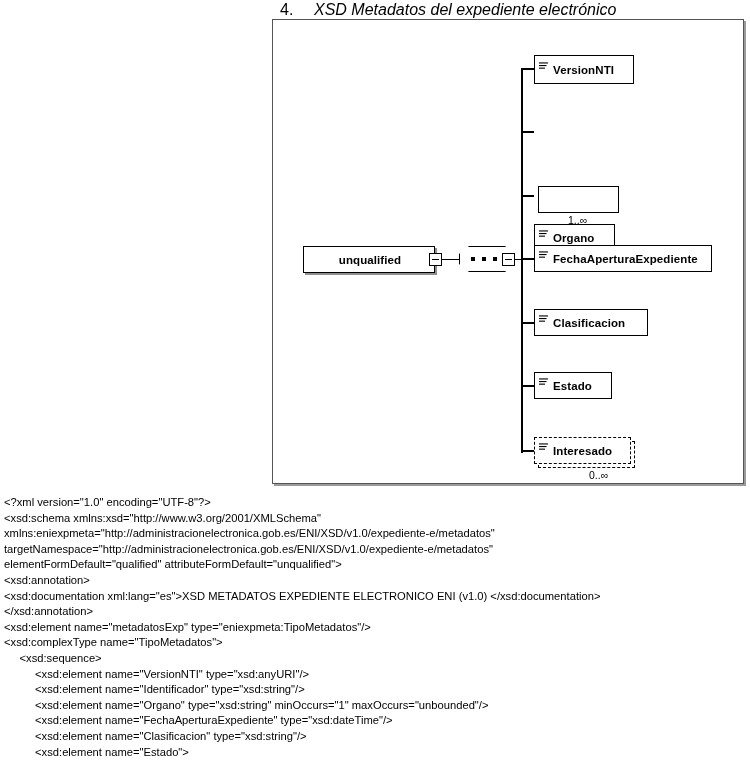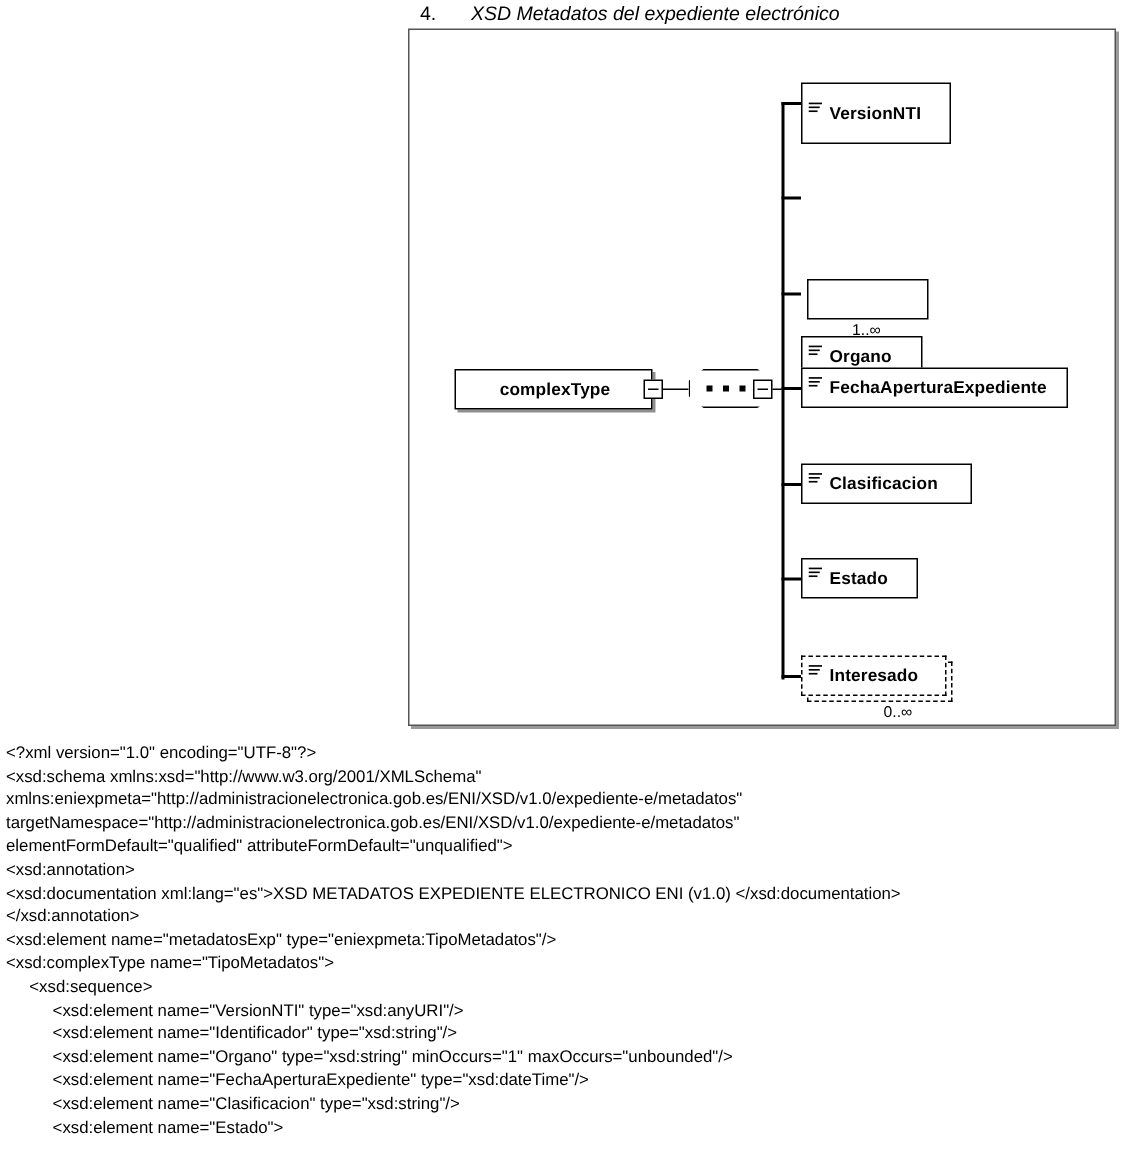--- a/index.html
+++ b/index.html
@@ -15,21 +15,21 @@
     color: #000000;
     overflow: hidden;
   }
 
   
   #figure-caption {
     position: absolute;
     left: 280px;
     top: 1px;
     width: 470px;
-    font-size: 13px;
+    font-size: 16px;
     font-style: italic;
     white-space: nowrap;
   }
   #figure-caption .cap-num {
     font-style: normal;
     display: inline-block;
     width: 34px;
   }
 
   
@@ -168,21 +168,21 @@
 </head>
 <body>
 
 <div id="figure-caption">
   <span class="cap-num">4.</span><span>XSD Metadatos del expediente electrónico</span>
 </div>
 
 <div id="diagram-frame">
 
   <div class="node-box shadowed" style="left:30px; top:226px; width:132px; height:27px;">
-    <span class="node-label" style="width:100%; text-align:center;">complexType</span>
+    <span class="node-label" style="width:100%; text-align:center;">unqualified</span>
   </div>
   <div class="collapse-box" style="left:156px; top:233px;"></div>
 
   <div class="conn conn-h" style="left:169px; top:239px; width:17px;"></div>
 
   <div id="sequence-node" style="left:186px; top:226px;">
     <div class="oct"></div>
     <div class="dots">
       <i></i>
         <i></i>
@@ -196,21 +196,21 @@
   <div class="conn conn-v" style="left:248px; top:48px; width:2px; height:385px;"></div>
 
   <div class="conn conn-h" style="left:248px; top:48px;  width:13px; height:2px;"></div>
   <div class="conn conn-h" style="left:248px; top:111px; width:13px; height:2px;"></div>
   <div class="conn conn-h" style="left:248px; top:175px; width:13px; height:2px;"></div>
   <div class="conn conn-h" style="left:248px; top:238px; width:13px; height:2px;"></div>
   <div class="conn conn-h" style="left:248px; top:302px; width:13px; height:2px;"></div>
   <div class="conn conn-h" style="left:248px; top:365px; width:13px; height:2px;"></div>
   <div class="conn conn-h" style="left:248px; top:430px; width:13px; height:2px;"></div>
 
-  <div class="node-box" style="left:261px; top:35px; width:100px; height:41px;align-items:center;">
+  <div class="node-box" style="left:261px; top:35px; width:100px; height:29px;align-items:center;">
     <svg class="lines-icon" viewBox="0 0 9 9">
       <rect x="0" y="0.4" width="9" height="1.1" fill="#000"></rect>
       <rect x="0" y="3" width="7.5" height="1.1" fill="#000"></rect>
       <rect x="0" y="5.6" width="6" height="1.1" fill="#000"></rect>
     </svg>
     <span class="node-label">VersionNTI</span>
   </div>
 
 
   <div class="stack-shadow" style="left:265px; top:166px; width:81px; height:27px;"></div>

